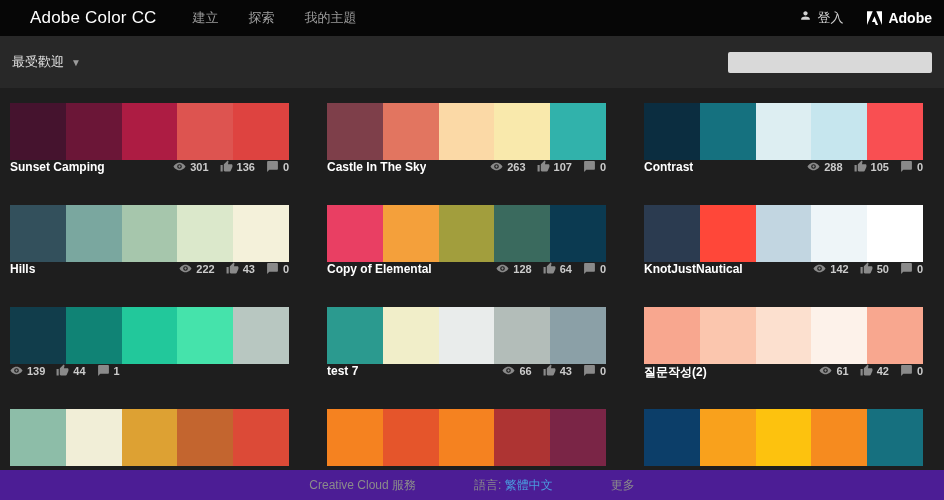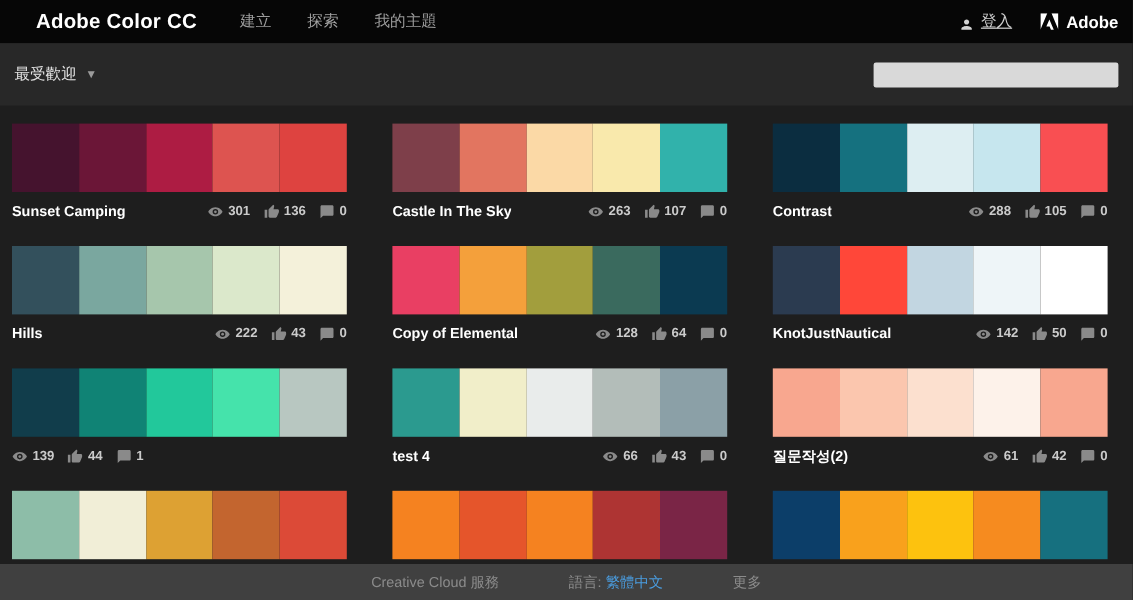--- a/index.html
+++ b/index.html
@@ -9,26 +9,26 @@
     font-family: "Liberation Sans", sans-serif;
     overflow: hidden;
     position: relative;
   }
   
   header {
     height: 36px; background: #060606;
     display: flex; align-items: center;
     padding: 0 12px 0 30px;
   }
-  .brand { color: #fff; font-size: 17px; letter-spacing: .2px; font-weight: bold; }
+  .brand { color: #fff; font-size: 17px; letter-spacing: .2px; }
   nav { display: flex; gap: 30px; margin-left: 36px; font-size: 13px; font-family: Liberation Mono, monospace; }
   .nav-item { color: #9b9b9b; cursor: pointer; text-decoration: none; }
   .nav-item.active { color: #a3a3a3; }
   .header-right { margin-left: auto; display: flex; align-items: center; gap: 24px; }
-  .signin { color: #d2d2d2; font-size: 13px; display: flex; align-items: flex-end; gap: 5px; cursor: pointer; text-decoration: underline; }
+  .signin { color: #d2d2d2; font-size: 13px; display: flex; align-items: flex-start; gap: 5px; cursor: pointer; }
   .signin svg { width: 13px; height: 13px; fill: #d2d2d2; }
   .adobe { color: #fff; font-size: 14px; font-weight: bold; display: flex; align-items: center; gap: 6px; cursor: pointer; }
   .adobe svg { width: 15px; height: 14px; fill: #fff; }
   
   .toolbar {
     height: 52px; background: #282828;
     display: flex; align-items: center; padding: 0 12px;
   }
   .sort { color: #e3e3e3; font-size: 13px; display: flex; align-items: center; gap: 7px; cursor: pointer; }
   .caret { color: #9b9b9b; font-size: 10px; }
@@ -40,32 +40,32 @@
   
   .grid {
     display: grid;
     grid-template-columns: repeat(3, 279px);
     column-gap: 38px;
     padding: 15px 10px 0 10px;
   }
   .card { height: 102px; cursor: pointer; }
   .swatches { display: flex; height: 57px; }
   .swatch { flex: 1; }
-  .meta { height: 32px; display: flex; align-items: center; justify-content: space-between; }
+  .meta { height: 32px; display: flex; align-items: flex-start; justify-content: space-between; }
   .title {
     color: #ffffff; font-size: 12px; font-weight: bold;
     white-space: nowrap; overflow: hidden; max-width: 160px;
   }
   .stats { display: flex; align-items: center; gap: 11px; }
   .stat { display: flex; align-items: center; gap: 4px; color: #cbcbcb; font-size: 11px; font-weight: bold; }
   .stat svg { width: 13px; height: 13px; fill: #8a8a8a; }
   
   footer {
     position: absolute; left: 0; right: 0; bottom: 0; height: 30px;
-    background: #404040;
+    background: #4c1d95;
     display: flex; align-items: center; justify-content: center; gap: 58px;
     font-size: 12px; color: #8b8b8b;
   }
   footer a { cursor: pointer; color: #8b8b8b; text-decoration: none; }
   .lang-link { color: #4a9de0 !important; }
 </style>
 </head>
 <body>
 
 <header>
@@ -339,21 +339,21 @@
 
   <article class="card">
     <div class="swatches">
       <div class="swatch" style="background: rgb(43, 154, 143);"></div>
       <div class="swatch" style="background: rgb(241, 238, 201);"></div>
       <div class="swatch" style="background: rgb(233, 236, 235);"></div>
       <div class="swatch" style="background: rgb(179, 189, 185);"></div>
       <div class="swatch" style="background: rgb(139, 160, 167);"></div>
     </div>
     <div class="meta">
-      <h3 class="title">test 4</h3>
+      <h3 class="title">test 7</h3>
       <div class="stats">
         <span class="stat">
           <svg viewBox="0 0 24 24">
               <path d="M12 5C6 5 1.7 10.1 1 12c.7 1.9 5 7 11 7s10.3-5.1 11-7c-.7-1.9-5-7-11-7zm0 11.3A4.3 4.3 0 1 1 16.3 12 4.3 4.3 0 0 1 12 16.3z"></path>
               <circle cx="12" cy="12" r="2.1"></circle>
             </svg>
           <span>66</span>
         </span>
         <span class="stat">
           <svg viewBox="0 0 24 24">

